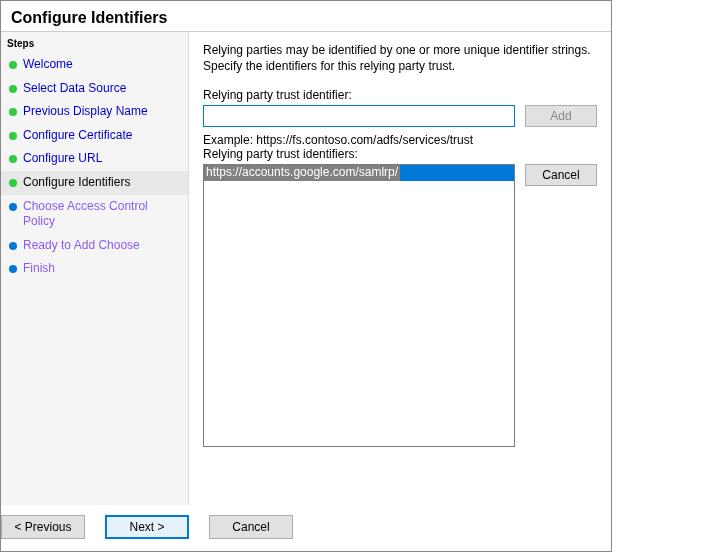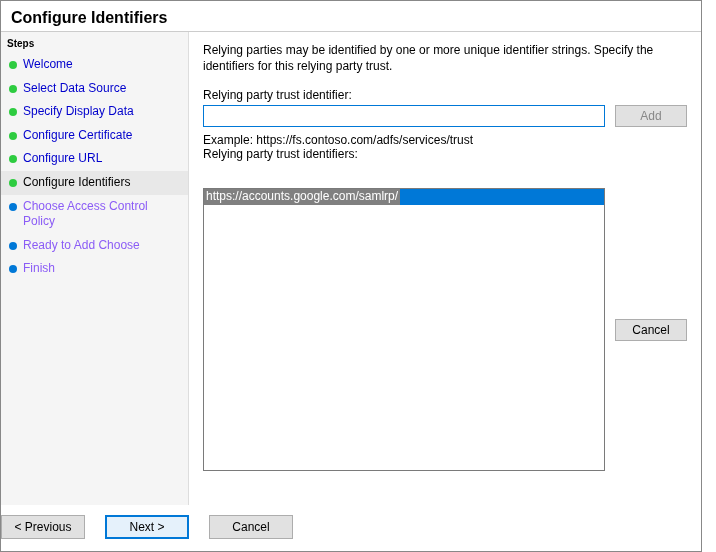--- a/index.html
+++ b/index.html
@@ -4,21 +4,21 @@
 <style>
   * { box-sizing: border-box; }
   body {
     margin: 0;
     font-family: "Segoe UI", Tahoma, sans-serif;
     font-size: 12px;
     background: #fff;
     color: #000;
   }
   .window {
-    width: 702px;
+    width: 612px;
     height: 552px;
     border: 1px solid #888;
     display: flex;
     flex-direction: column;
     background: #fff;
   }
   .title-bar {
     padding: 8px 10px 4px 10px;
     font-size: 16px;
     font-weight: bold;
@@ -109,21 +109,21 @@
     color: #888;
     cursor: default;
   }
   .example {
     color: #000;
   }
   .listbox-row {
     display: flex;
     gap: 10px;
     flex: 1;
-    align-items: center;
+    align-items: flex-start;
   }
   .listbox {
     flex: 1;
     height: 283px;
     border: 1px solid #7a7a7a;
     background: #fff;
     overflow: auto;
   }
   
   .list-item-wrap {
@@ -173,21 +173,21 @@
       <div class="step-item">
         <span class="bullet done"></span>
         <span class="step-label">Welcome</span>
       </div>
       <div class="step-item">
         <span class="bullet done"></span>
         <span class="step-label">Select Data Source</span>
       </div>
       <div class="step-item">
         <span class="bullet done"></span>
-        <span class="step-label">Specify Display Data</span>
+        <span class="step-label">Previous Display Name</span>
       </div>
       <div class="step-item">
         <span class="bullet done"></span>
         <span class="step-label">Configure Certificate</span>
       </div>
       <div class="step-item">
         <span class="bullet done"></span>
         <span class="step-label">Configure URL</span>
       </div>
       <div class="step-item current">

